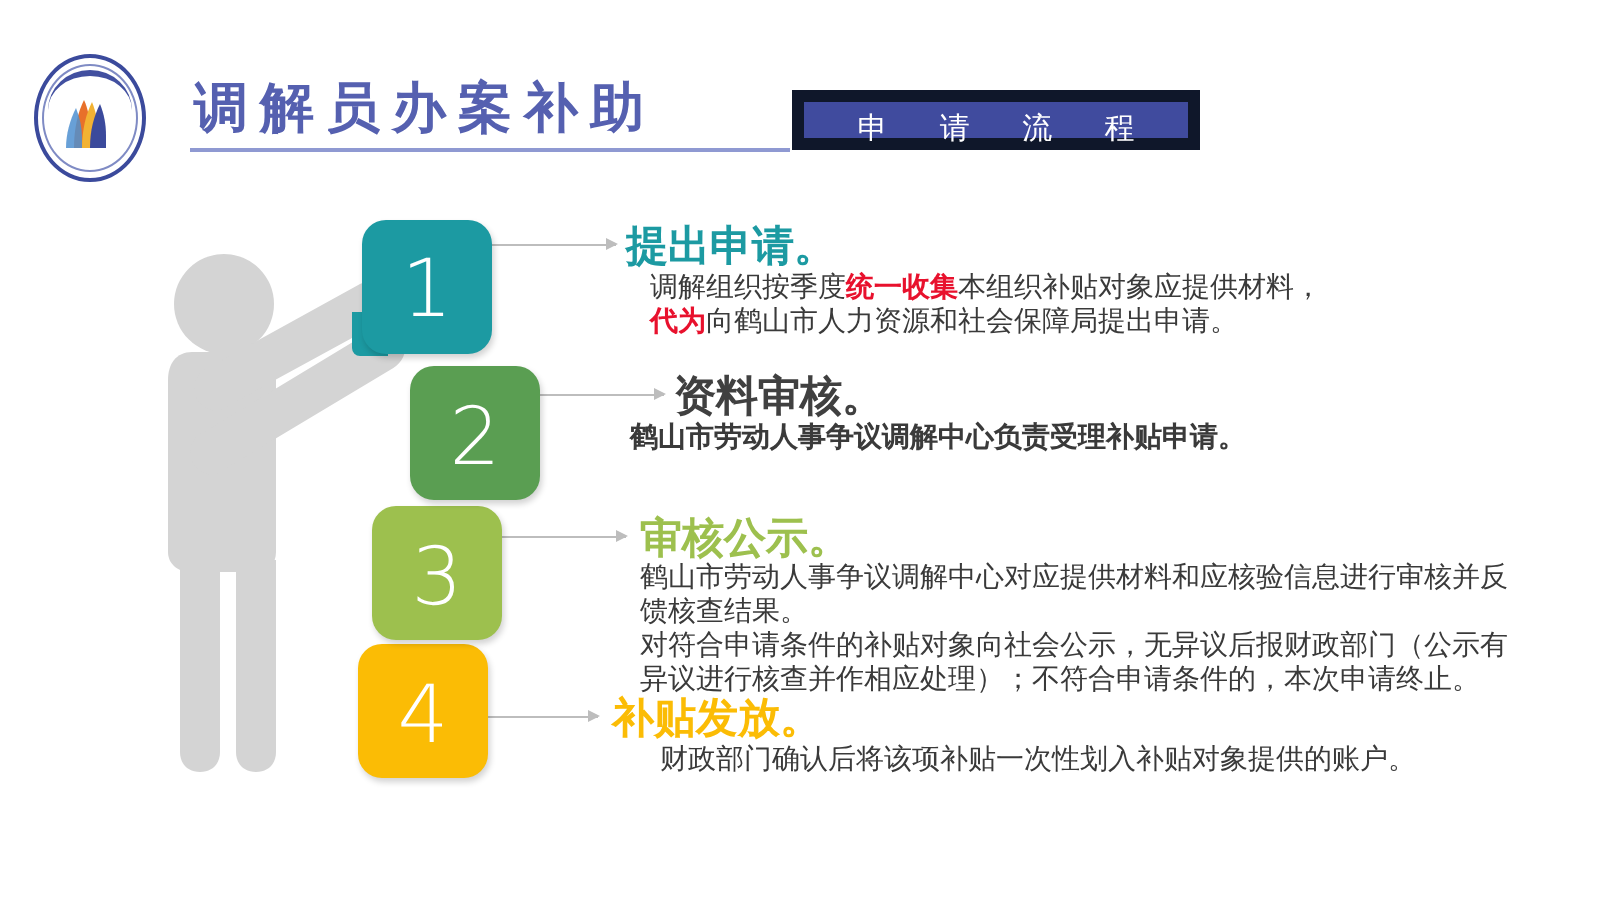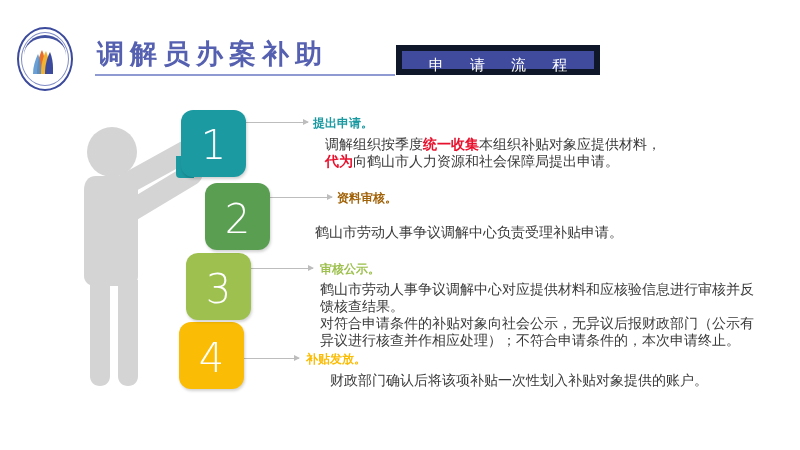--- a/index.html
+++ b/index.html
@@ -148,41 +148,41 @@
     border-bottom: 3.5px solid transparent;
   }
   #conn1 { left: 246px; top: 106px; width:  62px; }
   #conn2 { left: 270px; top: 181px; width:  62px; }
   #conn3 { left: 251px; top: 252px; width:  62px; }
   #conn4 { left: 244px; top: 342px; width:  55px; }
 
   
   .step-text { position: absolute; }
   .step-head {
-    font-size: 12px;
+    font-size: 21px;
     font-weight: bold;
     line-height: 20px;
     white-space: nowrap;
     font-family: Liberation Serif, serif;
   }
   .step-body {
     font-size: 14px;
     color: #3a3a3a;
     line-height: 17px;
     font-family: "DejaVu Sans", sans-serif;
   }
   .step-body .hl-red { color: #e8112d; font-weight: bold; }
 
   #text1 { left: 313px; top:  97px; }
   #text1 .step-head { color: #1c9aa2; }
   #text1 .step-body { margin-left: 12px; margin-top: 3px; }
 
   #text2 { left: 337px; top: 172px; }
-  #text2 .step-head { color: #a16207; }
-  #text2 .step-body { margin-left: -22px; margin-top: 16px; }
+  #text2 .step-head { color: #404040; }
+  #text2 .step-body { margin-left: -22px; margin-top: 3px; font-weight: bold; }
 
   #text3 { left: 320px; top: 243px; }
   #text3 .step-head { color: #9dc04e; }
   #text3 .step-body { margin-left: 0px; margin-top: 2px; }
 
   #text4 { left: 306px; top: 333px; }
   #text4 .step-head { color: #fbbc05; }
   #text4 .step-body { margin-left: 24px; margin-top: 3px; }
 </style>
 </head>

